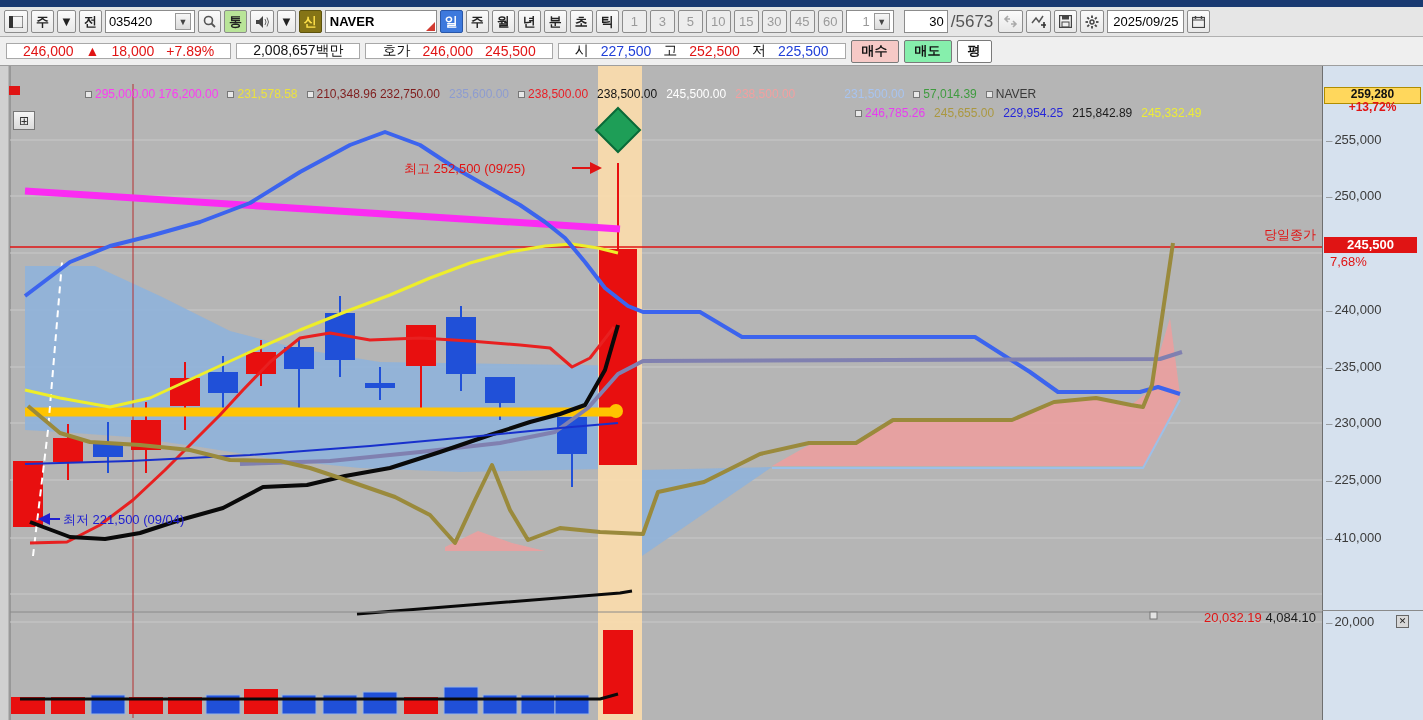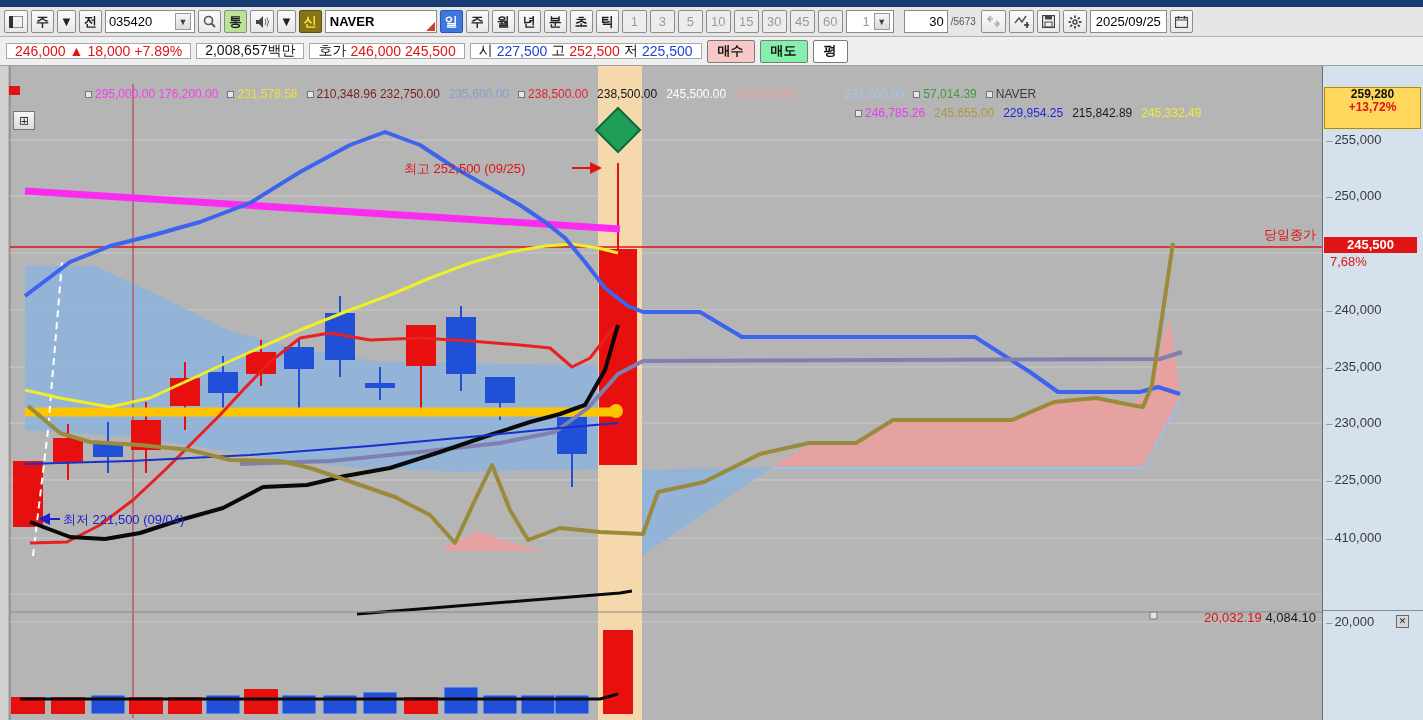--- a/index.html
+++ b/index.html
@@ -22,52 +22,52 @@
   .combo .arrow { width:16px; height:17px; background:linear-gradient(#f6f6f6,#dcdcdc);
     border:1px solid #999; margin-left:4px; font-size:9px; color:#444; display:flex; align-items:center; justify-content:center; }
   .green { background:#b9e498 !important; }
   .shin { background:#857416 !important; color:#ffe14a !important; border-color:#5d520e !important; }
   .blueact { background:#3d79dd !important; color:#fff !important; border-color:#2a57a8 !important; }
   .namefield { position:relative; width:112px; height:23px; background:#fff; border:1px solid #8c8c8c;
     font-size:13px; font-weight:bold; display:flex; align-items:center; padding:0 4px; }
   .namefield::after { content:""; position:absolute; right:1px; bottom:1px; border-left:9px solid transparent;
     border-bottom:9px solid #d23c32; }
   .numin { width:44px; height:23px; border:1px solid #8c8c8c; background:#fff; font-size:13px; text-align:right; padding:0 3px; }
-  .slash { font-size:10px; color:#555; padding-right:2px; }
+  .slash { font-size:17px; color:#555; padding-right:2px; }
   .datebox { height:23px; background:#fff; border:1px solid #8c8c8c; font-size:13px; display:flex;
     align-items:center; padding:0 5px; }
   .sep { width:4px; }
   .icn { display:inline-block; line-height:0; }
 
   
   .inforow { position:absolute; left:0; top:37px; width:1423px; height:29px; background:#efefef;
     display:flex; align-items:center; gap:5px; padding:0 6px; border-bottom:1px solid #9e9e9e; }
   .ibox { height:16px; background:#fff; border:1px solid #a8a8a8; display:flex; align-items:center;
-    gap:4px; padding:0 8px; font-size:14px; white-space:nowrap; }
+    gap:12px; padding:0 16px; font-size:14px; white-space:nowrap; }
   .red { color:#e01414; } .blue { color:#1f3fd8; } .blk { color:#111; }
   .ibtn { height:23px; padding:0 10px; border:1px solid #7a7a7a; font-size:13px; font-weight:bold;
     display:flex; align-items:center; border-radius:2px; background:#fff; color:#111; }
   .buy { background:#f6c9c6; } .sell { background:#86efac;font-family:Liberation Mono, monospace; }
 
   
   #chartsvg { position:absolute; left:8px; top:66px; }
   .indrow { position:absolute; display:flex; gap:9px; font-size:12px; white-space:nowrap; align-items:flex-end; }
   .indrow .sq { width:7px; height:7px; border:1px solid #777; background:#e8e8e8; display:inline-block; margin-right:3px; }
   .indrow span.item { display:flex; align-items:center; }
   #ind1 { left:85px; top:87px; } #ind2 { left:855px; top:106px; }
   .gridbtn { position:absolute; left:13px; top:111px; width:22px; height:19px; background:linear-gradient(#f6f6f6,#dadada);
     border:1px solid #777; font-size:12px; color:#333; display:flex; align-items:center; justify-content:center; }
   .redmark { position:absolute; left:9px; top:86px; width:11px; height:9px; background:#e01414; }
 
   
   .axis { position:absolute; left:1322px; top:66px; width:101px; height:654px; background:#d6e1ee;
     border-left:1px solid #6f6f6f; font-size:13px; color:#3a3a3a; }
   .axis .lbl { position:absolute; left:3px; white-space:nowrap; }
   .axis .lbl::before { content:"─"; font-size:9px; color:#777; margin-right:2px; }
-  .topbox { position:absolute; left:1324px; top:87px; width:97px; height:42px; background:#ffd75c;
+  .topbox { position:absolute; left:1324px; top:87px; width:97px; height:17px; background:#ffd75c;
     border:1px solid #b08d00; font-size:12px; line-height:13px; text-align:center; font-weight:bold; }
   .topbox .p { color:#111; } .topbox .pc { color:#e01414; }
   .curbox { position:absolute; left:1324px; top:237px; width:93px; height:16px; background:#e01414;
     color:#fff; font-size:13px; font-weight:bold; text-align:center; line-height:16px; }
   .curpct { position:absolute; left:1330px; top:254px; color:#e01414; font-size:13px; }
   .axsep { position:absolute; left:1322px; top:610px; width:101px; height:1px; background:#8a8a8a; }
   .closebtn { position:absolute; left:1396px; top:615px; width:13px; height:13px; background:#d8d8d8;
     border:1px solid #666; font-size:9px; line-height:11px; text-align:center; color:#222; }
 </style>
 </head>

